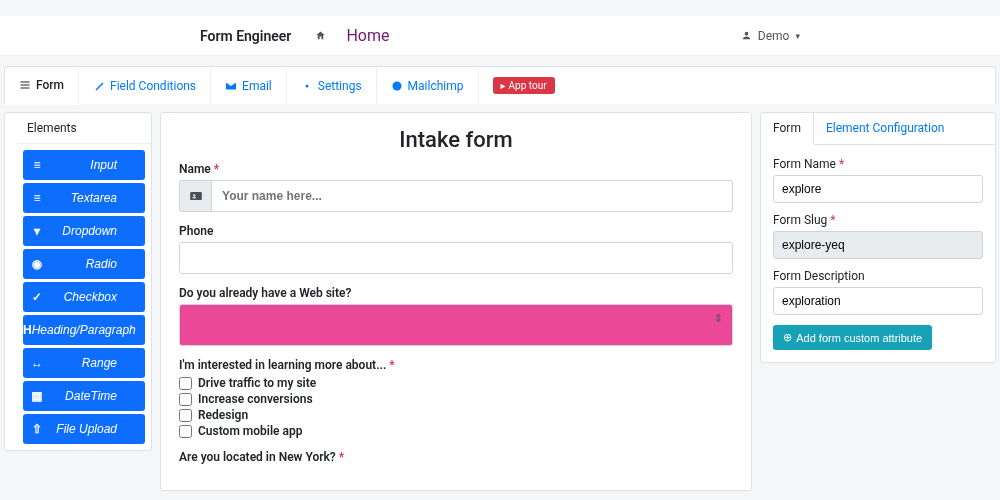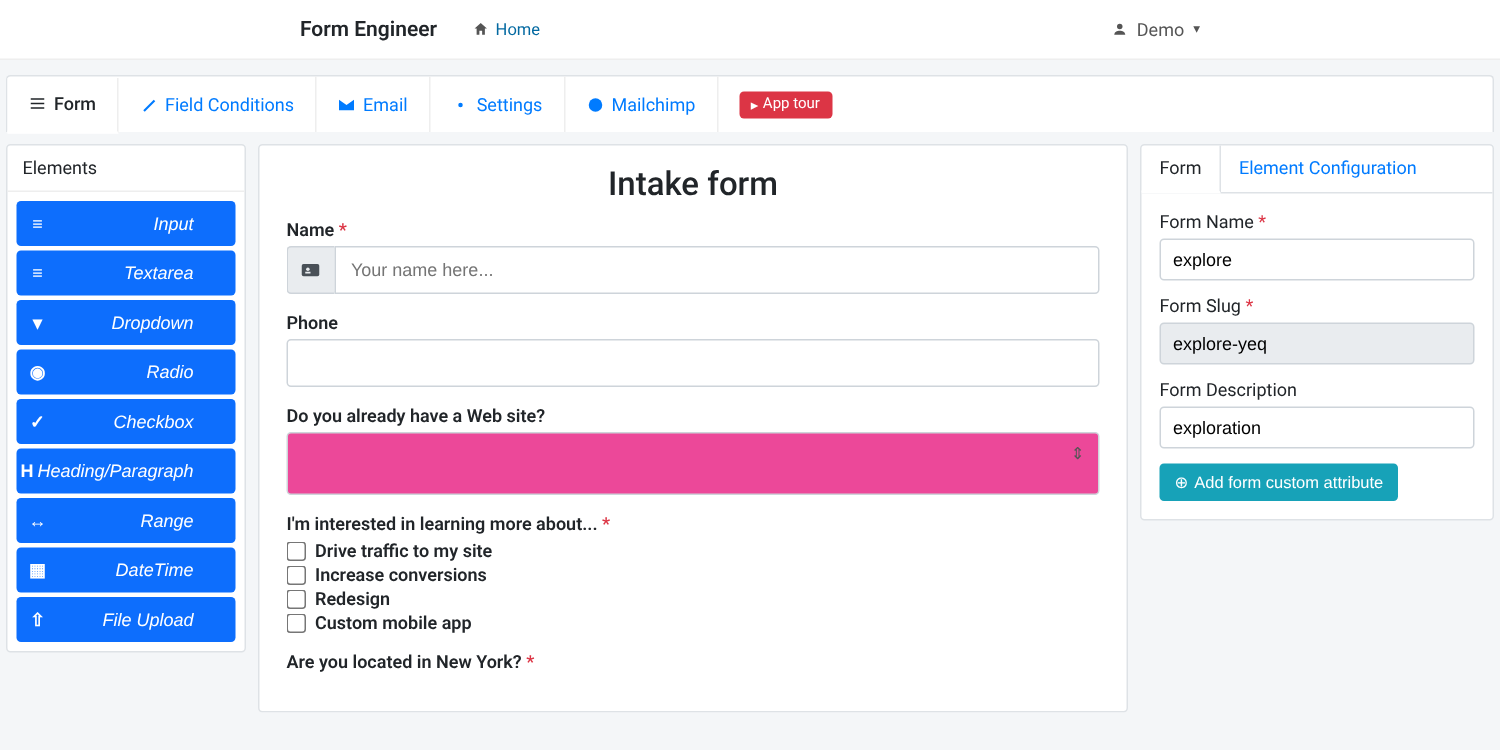--- a/index.html
+++ b/index.html
@@ -1,42 +1,42 @@
 <!DOCTYPE html>
 <html><head>
 <meta charset="utf-8">
 <style>
 * { box-sizing: border-box; margin: 0; padding: 0; }
 body { font-family: -apple-system, BlinkMacSystemFont, "Segoe UI", Roboto, sans-serif; font-size: 13px; background: #f4f6f8; color: #212529; }
-.topbar { background: #fff; height: 40px; display: flex; align-items: center; padding: 0 200px; border-bottom: 1px solid #eee; }
+.topbar { background: #fff; height: 40px; display: flex; align-items: center; padding: 0 200px; border-bottom: 1px solid #eee; margin-top: 16px; }
 .brand { font-weight: 600; font-size: 14px; margin-right: 24px; }
-.home-link { color: #0369a1; font-size: 11px; display: flex; align-items: center; gap: 4px; cursor: pointer; }
+.home-link { color: #701a75; font-size: 16px; display: flex; align-items: center; gap: 20px; cursor: pointer; }
 .topbar-right { margin-left: auto; display: flex; align-items: center; gap: 6px; color: #555; cursor: pointer; font-size: 12px; }
 .main-wrap { padding: 10px 4px 0 4px; }
 .tabbar { background: #fff; border: 1px solid #dee2e6; border-bottom: none; display: flex; align-items: center; padding: 0; height: 38px; border-radius: 3px 3px 0 0; }
 .tab { padding: 0 14px; height: 100%; display: flex; align-items: center; gap: 5px; font-size: 12px; color: #007bff; cursor: pointer; border-right: 1px solid #eee; }
 .tab.active { color: #212529; background: #fff; border-bottom: 2px solid #fff; margin-bottom: -1px; font-weight: 500; }
 .tab svg { width: 12px; height: 12px; }
 .app-tour { background: #dc3545; color: #fff; font-size: 10px; padding: 3px 8px; border-radius: 3px; margin-left: 14px; display: flex; align-items: center; gap: 3px; cursor: pointer; }
 .layout { display: flex; gap: 8px; margin-top: 8px; align-items: flex-start; }
-.sidebar { width: 160px; background: #fff; border: 1px solid #dee2e6; border-radius: 3px; }
+.sidebar { width: 148px; background: #fff; border: 1px solid #dee2e6; border-radius: 3px; padding-left: 12px; }
 .sidebar-hdr { padding: 8px 10px; font-size: 12px; border-bottom: 1px solid #eee; }
 .el-list { padding: 6px; display: flex; flex-direction: column; gap: 3px; max-height: 330px; overflow-y: auto; }
 .el-btn { background: #0d6efd; color: #fff; border: none; border-radius: 3px; height: 30px; display: flex; align-items: center; font-size: 12px; cursor: pointer; position: relative; }
 .el-btn .ico { width: 28px; display: flex; align-items: center; justify-content: center; font-weight: bold; }
 .el-btn .lbl { flex: 1; text-align: right; padding-right: 28px; font-style: italic; }
 .canvas { flex: 1; background: #fff; border: 1px solid #dee2e6; border-radius: 3px; padding: 14px 18px; max-height: 420px; overflow-y: auto; }
 .form-title { font-size: 22px; font-weight: 500; margin-bottom: 10px; text-align: center; }
 .fgroup { margin-bottom: 12px; }
 .flabel { font-size: 12px; font-weight: 600; display: block; margin-bottom: 4px; }
 .req { color: #dc3545; }
 .igroup { display: flex; }
 .igroup-addon { background: #e9ecef; border: 1px solid #ced4da; border-right: none; border-radius: 3px 0 0 3px; width: 34px; display: flex; align-items: center; justify-content: center; color: #495057; }
 .finput { width: 100%; border: 1px solid #ced4da; border-radius: 3px; padding: 6px 10px; font-size: 12px; height: 32px; }
-.igroup .finput { border-radius: 0 3px 3px 0; }
+.igroup .finput { border-radius: 0 3px 3px 0; font-weight: bold; }
 .fselect { width: 100%; border: 1px solid #ced4da; border-radius: 3px; padding: 20px 10px; font-size: 12px; height: 32px; background: #ec4899; appearance: none; position: relative; text-decoration: underline; }
 .select-wrap { position: relative; }
 .select-wrap::after { content: "⇕"; position: absolute; right: 10px; top: 8px; font-size: 11px; color: #555; pointer-events: none; }
 .chk-row, .rad-row { display: flex; align-items: center; gap: 6px; font-size: 12px; margin-bottom: 2px; }
 .chk-row label, .rad-row label { font-weight: 600; }
 .rightpanel { width: 236px; background: #fff; border: 1px solid #dee2e6; border-radius: 3px; }
 .rp-tabs { display: flex; border-bottom: 1px solid #dee2e6; }
 .rp-tab { padding: 8px 12px; font-size: 12px; cursor: pointer; color: #007bff; }
 .rp-tab.active { color: #212529; border-bottom: 2px solid #fff; margin-bottom: -1px; border-right: 1px solid #dee2e6; }
 .rp-body { padding: 12px; }

